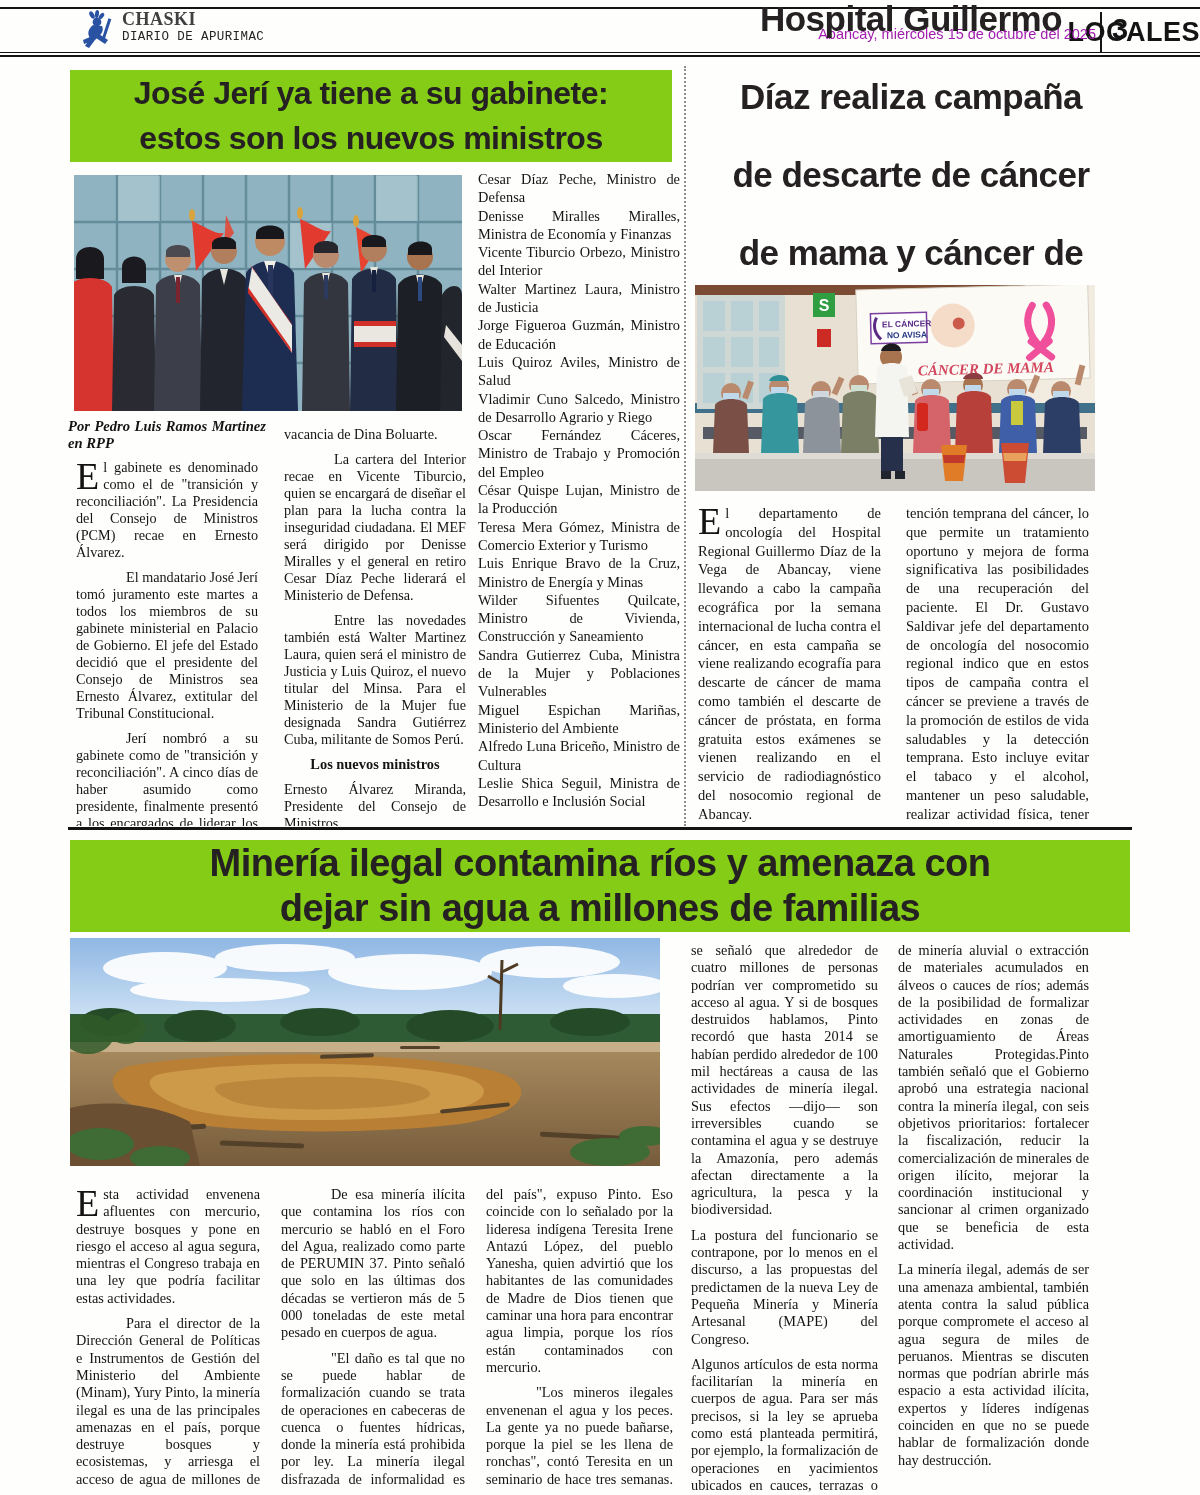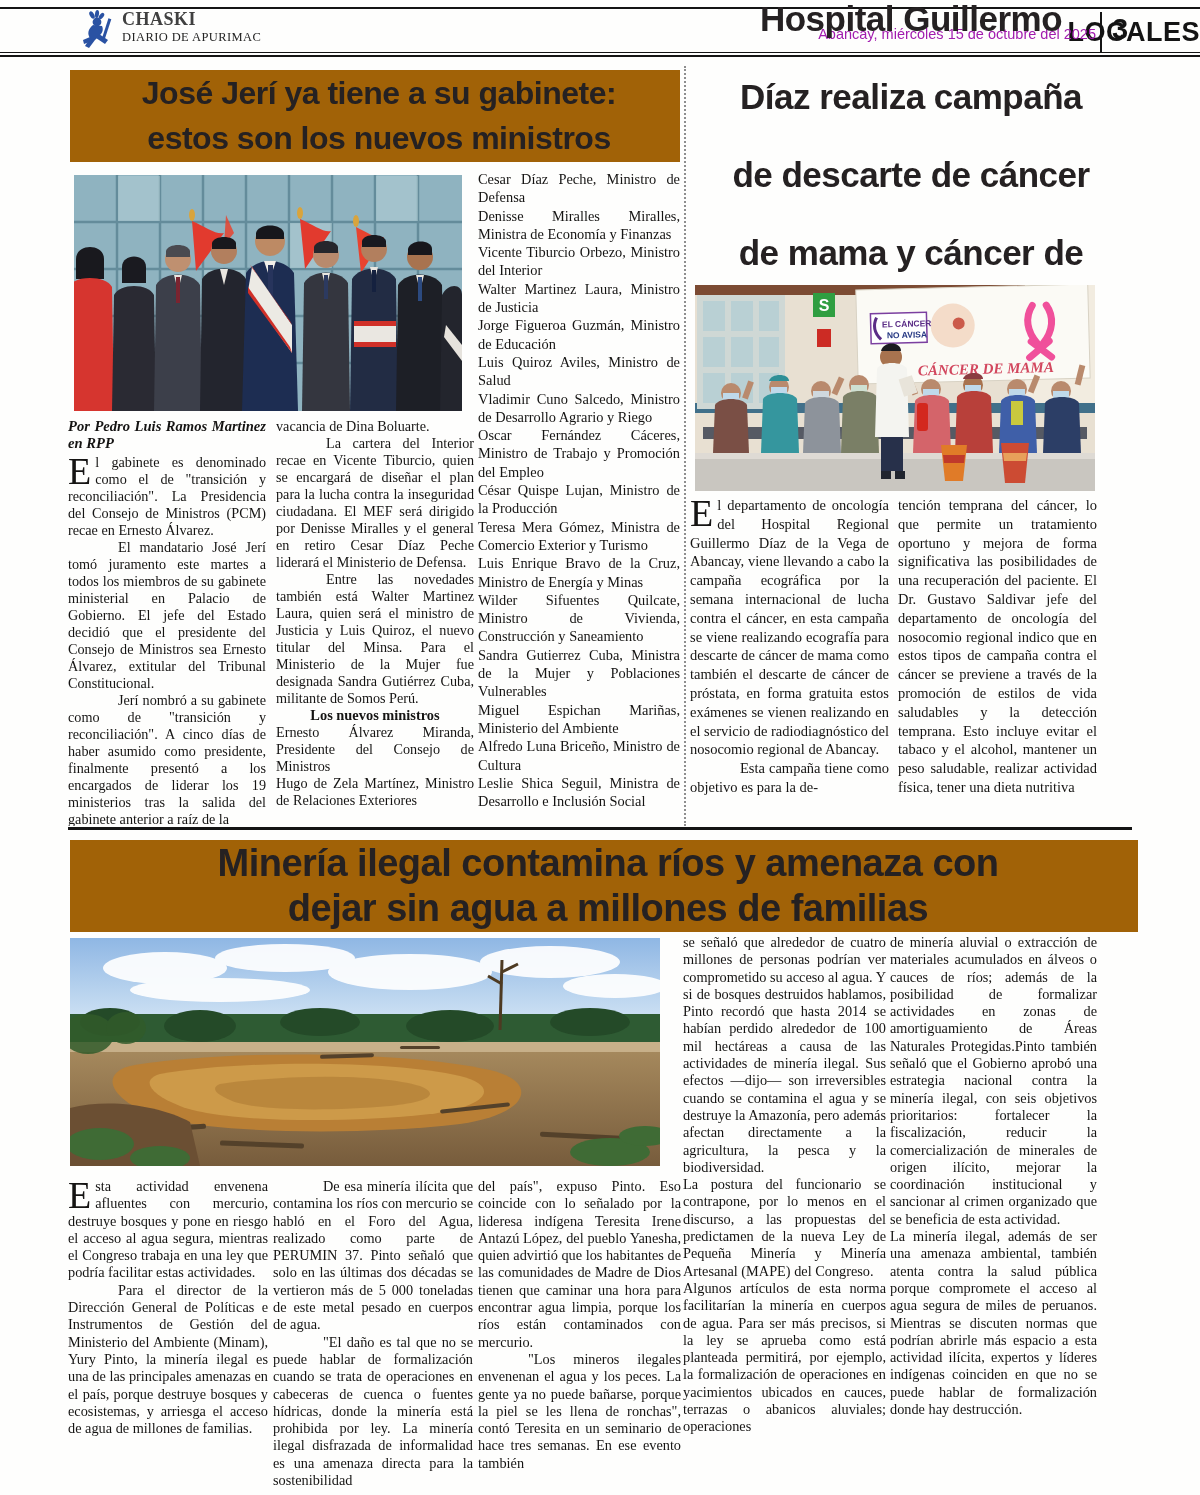--- a/index.html
+++ b/index.html
@@ -7,35 +7,35 @@
     width:1200px;height:1495px;position:relative;background:#fefefd;
     font-family:"Liberation Serif", serif;color:#151413;overflow:hidden;
     -webkit-font-smoothing:antialiased;
   }
   .rule{position:absolute;background:#141414;}
   
   #masthead{position:absolute;left:0;top:0;width:1200px;height:62px;}
   .brand-wrap{position:absolute;left:78px;top:10px;display:flex;align-items:flex-start;gap:6px;}
   .brand-text{display:flex;flex-direction:column;line-height:1;}
   .brand-name{font-family:Liberation Serif, serif;font-weight:800;font-size:18px;letter-spacing:.5px;color:#404040;}
-  .brand-tag{font-family:Liberation Serif, serif;font-size:12.5px;letter-spacing:.4px;color:#242424;margin-top:3px;}
+  .brand-tag{font-family:Liberation Mono, monospace;font-size:12.5px;letter-spacing:.4px;color:#242424;margin-top:3px;}
   .section-title{position:absolute;left:18px;right:0;top:17px;text-align:right;
     font-family:"Liberation Sans",sans-serif;font-weight:700;font-size:27px;letter-spacing:.5px;color:#141414;}
   .edition-date{position:absolute;right:104px;top:26px;font-family:"Liberation Sans",sans-serif;font-size:14.5px;color:#a21caf;}
   .page-num{position:absolute;left:1106px;top:13px;width:28px;text-align:center;
     font-family:"Liberation Sans",sans-serif;font-weight:700;font-size:29px;color:#141414;}
   
-  .para{margin:0;text-align:justify;font-size:14.2px;line-height:17px;}
+  .para{margin:8px;text-align:justify;font-size:14.2px;line-height:17px;}
   .ind{text-indent:50px;}
   .dropcap{float:left;font-size:38px;line-height:30px;padding:2px 4px 0 0;}
   .byline{margin:0 0 3px 0;font-weight:700;font-style:italic;text-align:justify;font-size:14.6px;line-height:16.5px;}
   .subhead{margin:0;font-weight:700;font-size:14.4px;line-height:17px;text-align:center;}
   .minister-entry{text-align:justify;font-size:14.4px;line-height:18.3px;}
   
-  .hl-gray{background:#a16207;padding-left:8px;}
+  .hl-gray{background:#84cc16;}
   .hl{display:flex;flex-direction:column;justify-content:center;align-items:center;
       font-family:"Liberation Sans",sans-serif;font-weight:700;color:#252122;}
   .hl .hl-line{white-space:nowrap;}
   
   #article1{position:absolute;left:68px;top:66px;width:612px;height:760px;}
   #a1-headline{position:absolute;left:2px;top:4px;width:602px;height:92px;font-size:32px;line-height:45px;letter-spacing:-.5px;}
   #a1-photo{position:absolute;left:6px;top:109px;width:388px;height:236px;}
   #a1-cols{position:absolute;left:0;top:352px;width:406px;height:408px;display:flex;gap:10px;overflow:hidden;}
   #a1-cols .col{width:198px;}
   #a1-ministers{position:absolute;left:410px;top:104px;width:202px;height:706px;overflow:hidden;}

